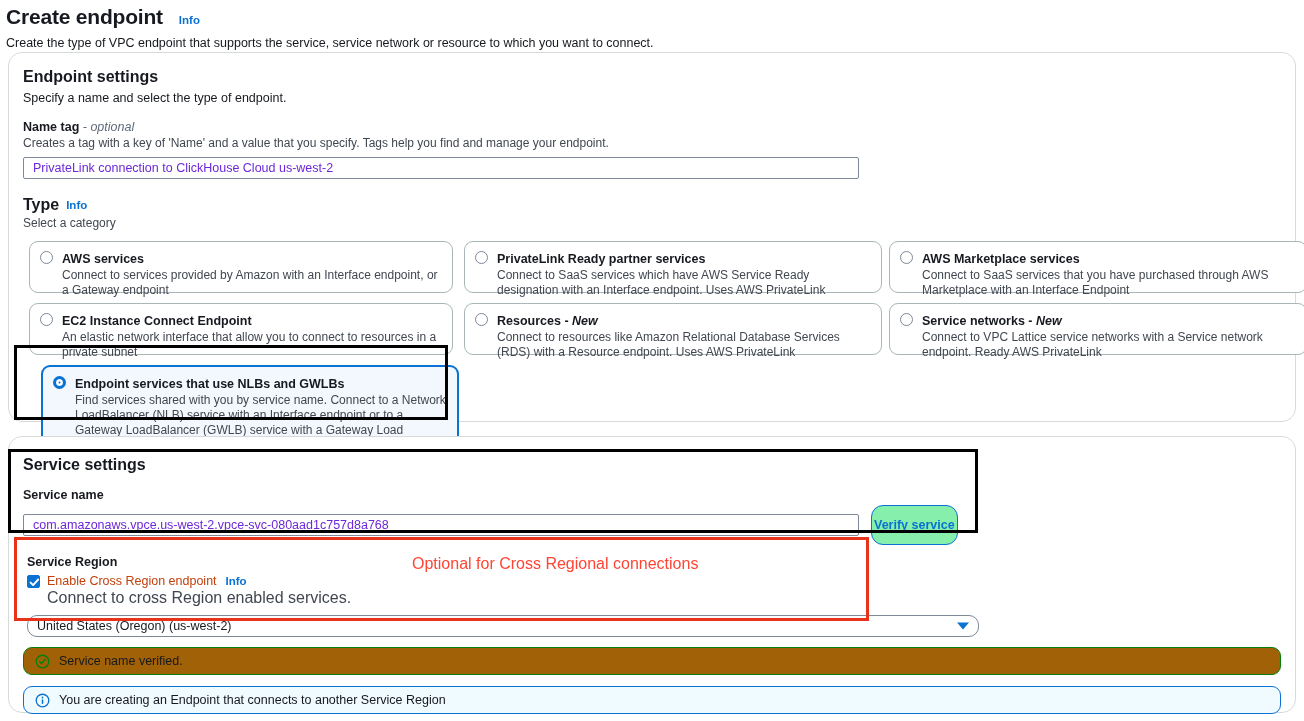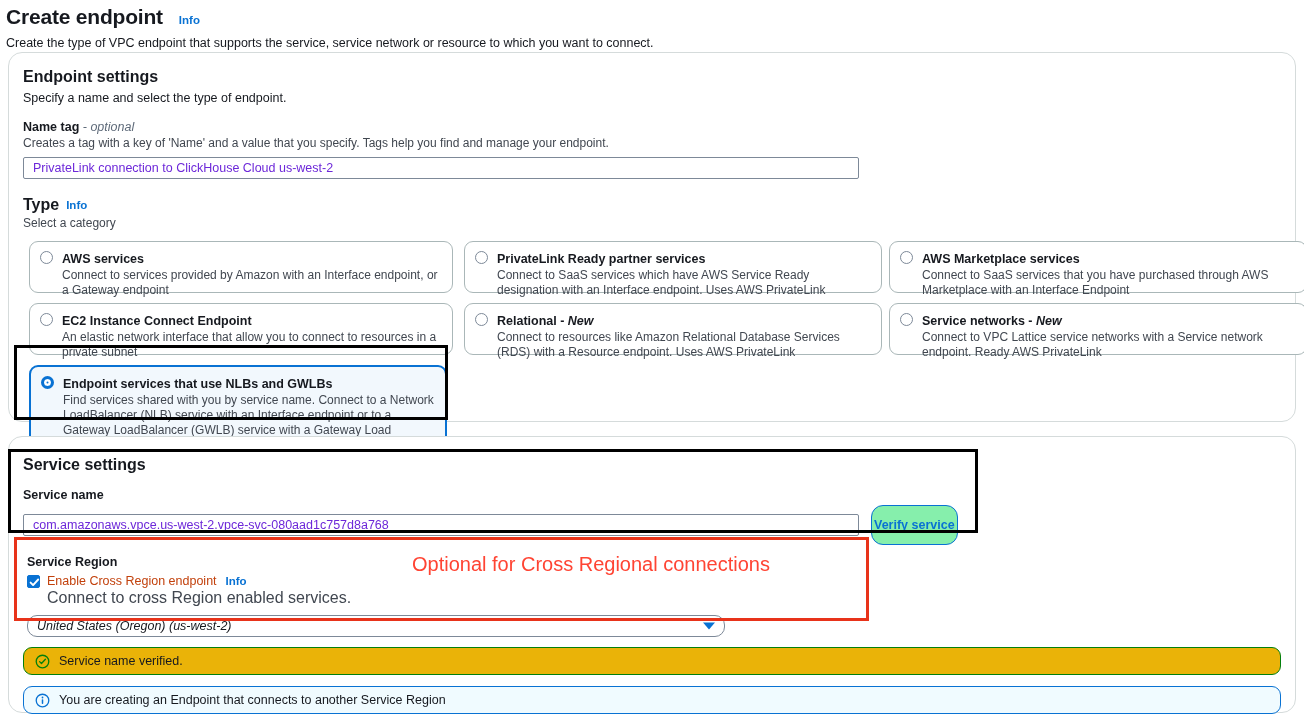--- a/index.html
+++ b/index.html
@@ -54,21 +54,21 @@
 
   
   .cards { position: relative; margin-top: 10px; height: 144px; }
   .card {
     position: absolute;
     border: 1px solid #aab7b8; border-radius: 9px;
     background: #ffffff; padding: 7px 10px 8px 10px;
     display: flex; gap: 9px; align-items: flex-start;
   }
   .card.selected {
-    border: 2px solid #0972d3; background: #f2f8fd;
+    border: 2px solid #0972d3; background: #f2f8fd; margin-left: 12px;
   }
   .card-body { flex: 1; min-width: 0; }
   .card-title { font-size: 12.5px; font-weight: bold; color: #16191f; line-height: 16px; }
   .card-title .new-badge { font-style: italic; font-weight: bold; }
   .card-desc { font-size: 12px; color: #414750; line-height: 15px; margin-top: 1px; }
 
   .radio {
     width: 13px; height: 13px; border-radius: 50%;
     border: 1.5px solid #7d8998; background: #fff;
     flex: 0 0 auto; margin-top: 2px;
@@ -90,21 +90,21 @@
   .anno-black {
     position: absolute; border: 3px solid #000000;
     pointer-events: none; z-index: 5;
   }
   .anno-red {
     position: absolute; border: 3px solid #e8331a;
     pointer-events: none; z-index: 5;
   }
   .anno-red-text {
     position: absolute; z-index: 6;
-    color: #ff4433; font-size: 20px; line-height: 26px;
+    color: #ff4433; font-size: 16px; line-height: 26px;
     font-family: "Liberation Sans", sans-serif;
     white-space: nowrap;
   }
 
   
   .svc-name-row { display: flex; align-items: center; gap: 12px; margin-top: 2px; }
   .verify-btn {
     height: 40px; padding: 0 2px; border-radius: 12px;
     border: 1.5px solid #0972d3; background: #86efac;
     color: #0972d3; font-size: 12.5px; font-weight: bold;
@@ -118,21 +118,21 @@
   .checkbox-row { display: flex; align-items: flex-start; gap: 7px; margin-top: 3px; }
   .checkbox {
     width: 13px; height: 13px; border-radius: 2px;
     background: #0972d3; border: 1px solid #0972d3;
     flex: 0 0 auto; margin-top: 2px; position: relative;
   }
   .checkbox svg { position: absolute; left: 1px; top: 1px; }
   .checkbox-label { font-size: 12.5px; color: #c2410c; line-height: 16px; }
   .checkbox-sub { font-size: 16px; color: #414750; line-height: 15px; margin-top: 1px; }
 
-  .select-wrap { position: relative; margin-top: 10px; width: 698px; font-style: italic; }
+  .select-wrap { position: relative; margin-top: 10px; width: 952px; }
   .select-field {
     height: 22px; line-height: 20px;
     border: 1px solid #7d8998; border-radius: 10px;
     background: #fff; font-size: 12.5px; color: #16191f;
     padding: 0 26px 0 9px; display: flex; align-items: center;
     cursor: pointer;
   }
   .select-arrow {
     position: absolute; right: 10px; top: 50%; transform: translateY(-50%);
     width: 0; height: 0;
@@ -140,21 +140,21 @@
     border-top: 7px solid #0972d3;
   }
 
   
   .alert {
     display: flex; align-items: center; gap: 9px;
     height: 28px; border-radius: 9px; padding: 0 11px;
     font-size: 12.5px; color: #16191f;
     margin-top: 11px;
   }
-  .alert.success { background: #eab308; border: 1.5px solid #037f0c; margin-top: 10px; }
+  .alert.success { background: #a16207; border: 1.5px solid #037f0c; margin-top: 10px; }
   .alert.info    { background: #f0fbff; border: 1.5px solid #0972d3; }
   .alert-icon { flex: 0 0 auto; display: flex; align-items: center; }
 </style>
 </head>
 <body>
 
 <div class="page">
 
   <div class="page-header">
     <div class="page-title-row">
@@ -217,21 +217,21 @@
             <span class="radio"></span>
             <span class="card-body">
               <span class="card-title">EC2 Instance Connect Endpoint</span>
               <span class="card-desc" style="display:block;">An elastic network interface that allow you to connect to resources in a private subnet</span>
             </span>
           </div>
 
           <div class="card col2 row2">
             <span class="radio"></span>
             <span class="card-body">
-              <span class="card-title"><span>Relational - </span><span class="new-badge">New</span></span>
+              <span class="card-title"><span>Resources - </span><span class="new-badge">New</span></span>
               <span class="card-desc" style="display:block;">Connect to resources like Amazon Relational Database Services (RDS) with a Resource endpoint. Uses AWS PrivateLink</span>
             </span>
           </div>
 
           <div class="card col3 row2">
             <span class="radio"></span>
             <span class="card-body">
               <span class="card-title"><span>Service networks - </span><span class="new-badge">New</span></span>
               <span class="card-desc" style="display:block;">Connect to VPC Lattice service networks with a Service network endpoint. Ready AWS PrivateLink</span>
             </span>

